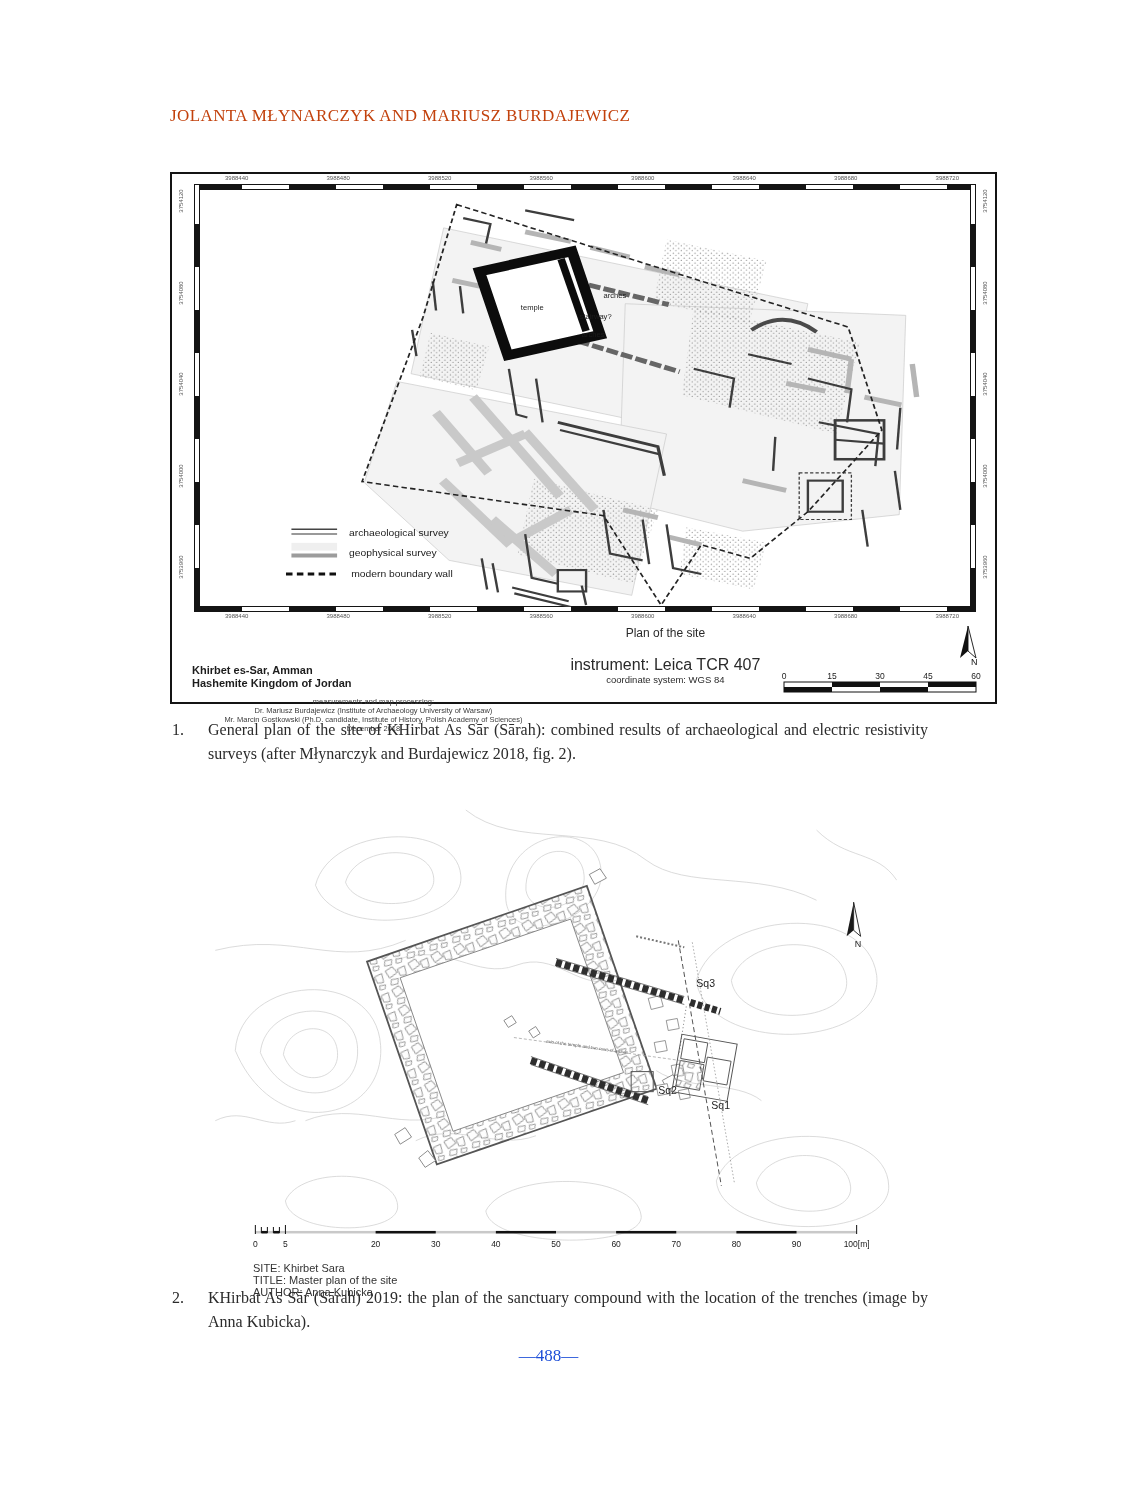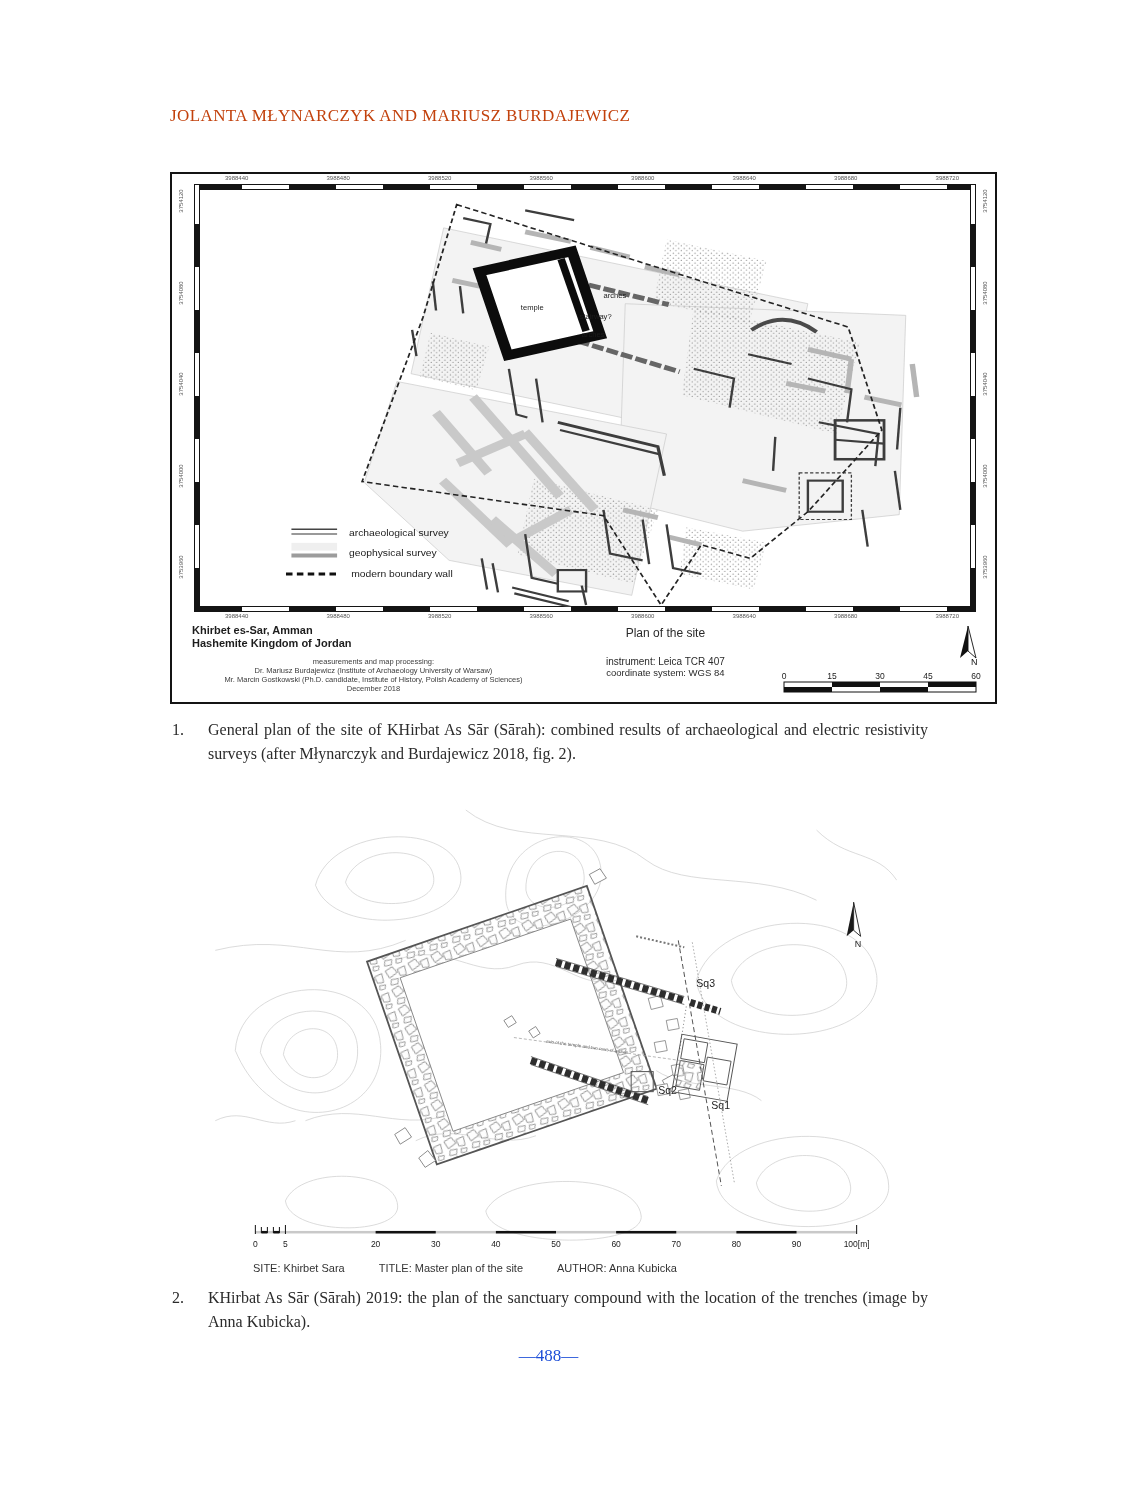--- a/index.html
+++ b/index.html
@@ -21,39 +21,39 @@
   #neatline{position:absolute;left:22px;right:19px;top:10px;bottom:90px;border:1px solid #141414;}
   .tick{position:absolute;background:repeating-linear-gradient(90deg,#141414 0 47px,#ffffff 47px 94px);border:1px solid #141414;}
   .tick.h{left:-1px;right:-1px;height:4px;}
   .tick.v{top:-1px;bottom:-1px;width:4px;background:repeating-linear-gradient(0deg,#141414 0 43px,#ffffff 43px 86px);}
   #neat-top{top:-1px;} #neat-bot{bottom:-1px;} #neat-left{left:-1px;} #neat-right{right:-1px;}
   #map1{position:absolute;left:4px;top:4px;right:4px;bottom:4px;}
   #map1 svg{width:100%;height:100%;}
   svg{font-family:"Liberation Sans",sans-serif;}
 
   #fig1-info{position:absolute;left:0;right:0;bottom:0;height:86px;display:flex;padding:8px 14px 6px 20px;box-sizing:border-box;font-family:"Liberation Sans",sans-serif;}
-  .info-left{width:46%;}
+  .info-left{width:46%;margin-top:40px;}
   .info-left .b{font-weight:bold;font-size:11px;color:#1d1d1d;line-height:13px;}
   .credits{margin-top:7px;font-size:7.5px;color:#3c3c3c;line-height:9px;text-align:center;}
   .info-center{width:28%;text-align:center;color:#2a2a2a;}
   .info-center .t1{font-size:12px;margin-top:2px;}
-  .info-center .t2{font-size:10px;margin-top:16px;}
+  .info-center .t2{font-size:16px;margin-top:16px;}
   .info-center .t3{font-size:9.5px;margin-top:0;}
   .info-right{width:26%;display:flex;flex-direction:column;align-items:flex-end;justify-content:space-between;}
 
   
   .caption{left:172px;width:756px;display:flex;font-size:16px;line-height:24px;color:#2b2b2b;}
   .caption .num{width:36px;flex:none;}
   .caption .txt{flex:1;text-align:justify;}
   #caption1{top:718px;}
   #caption2{top:1286px;}
 
   
   #fig2{left:215px;top:790px;width:682px;}
-  #fig2-footer{font-family:"Liberation Sans",sans-serif;font-size:11px;color:#333;margin:2px 0 0 38px;display:flex;}
+  #fig2-footer{font-family:"Liberation Sans",sans-serif;font-size:11px;color:#333;margin:2px 0 0 38px;display:flex;flex-direction:column;}
   #fig2-footer span{margin-right:34px;}
 
   #page-number{left:170px;top:1346px;width:757px;text-align:center;font-size:17px;color:#1d4ed8;}
 </style>
 </head>
 <body>
 
 <div class="abs" id="author-header">JOLANTA MŁYNARCZYK AND MARIUSZ BURDAJEWICZ</div>
 
 <div class="abs" id="fig1">

